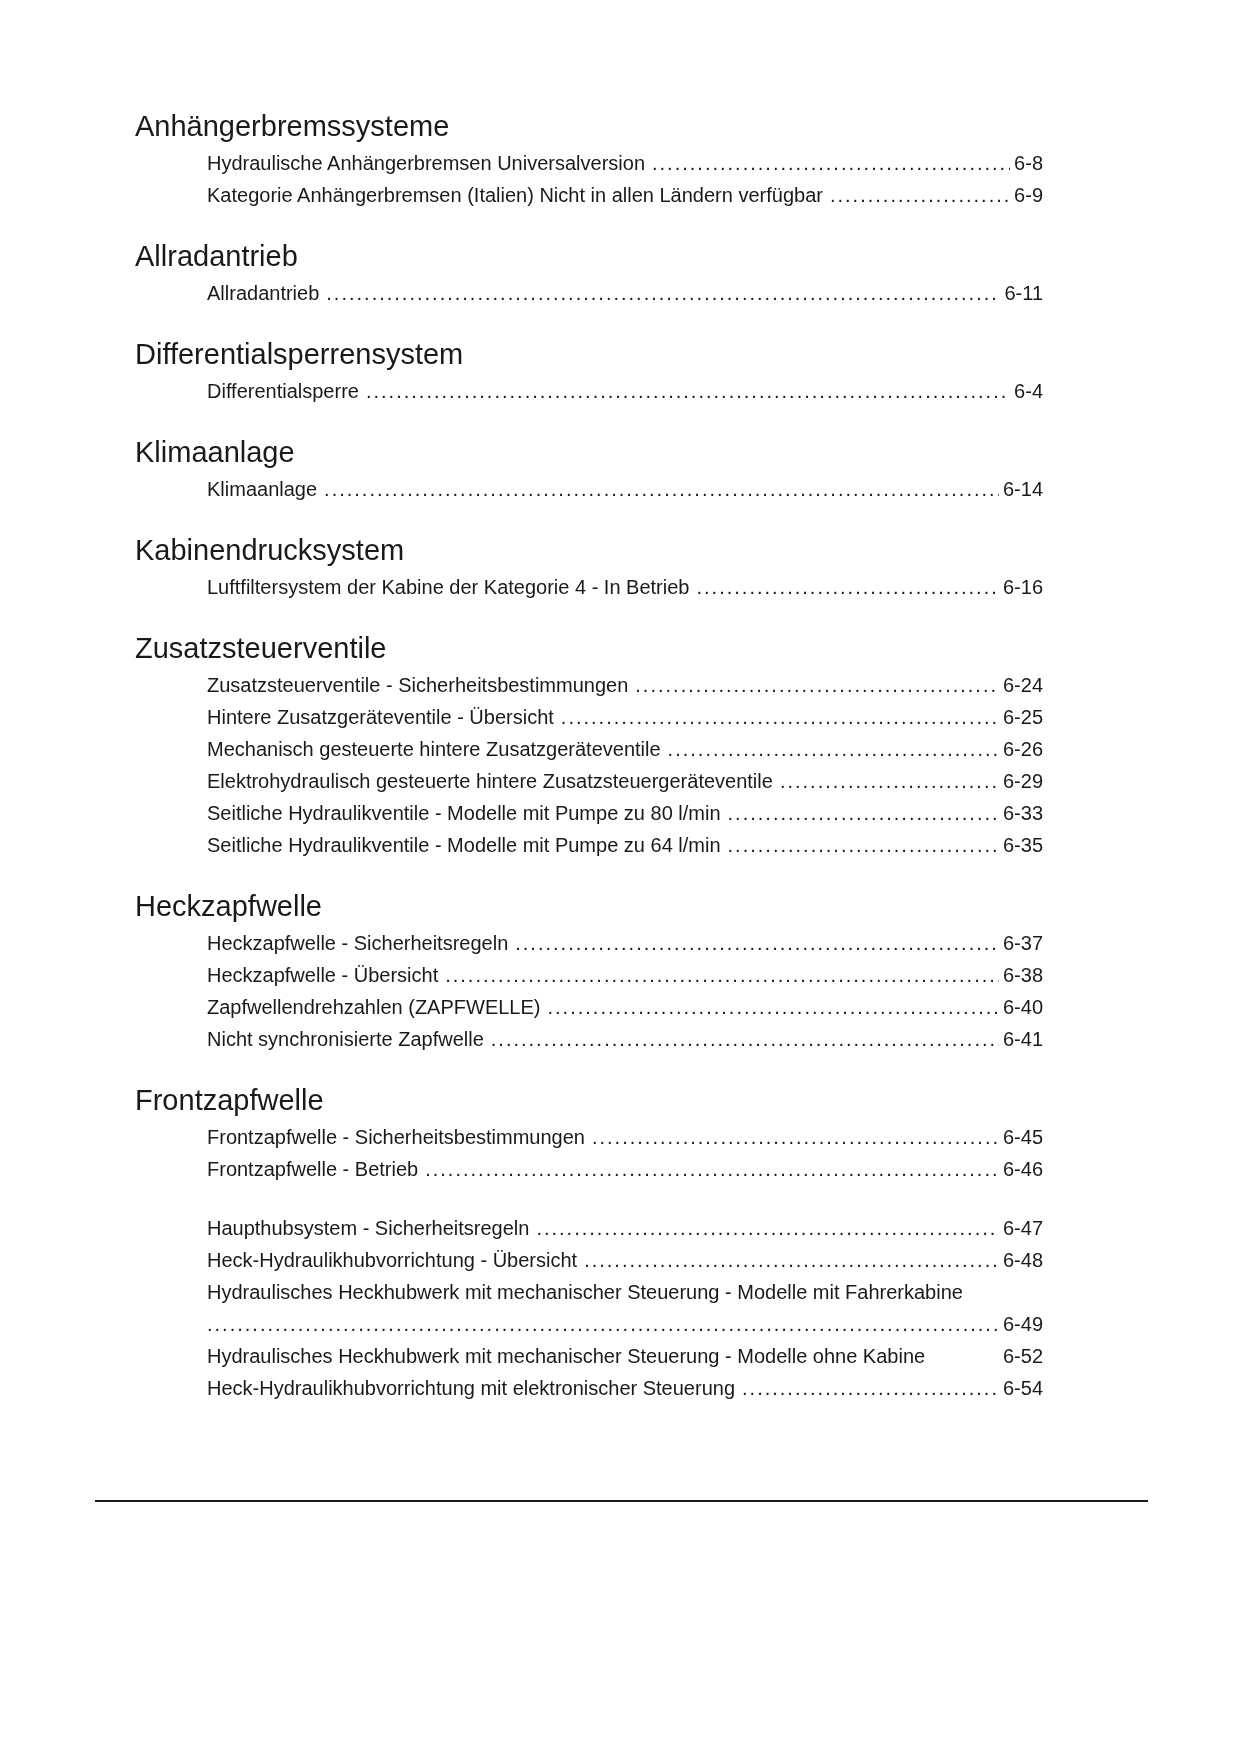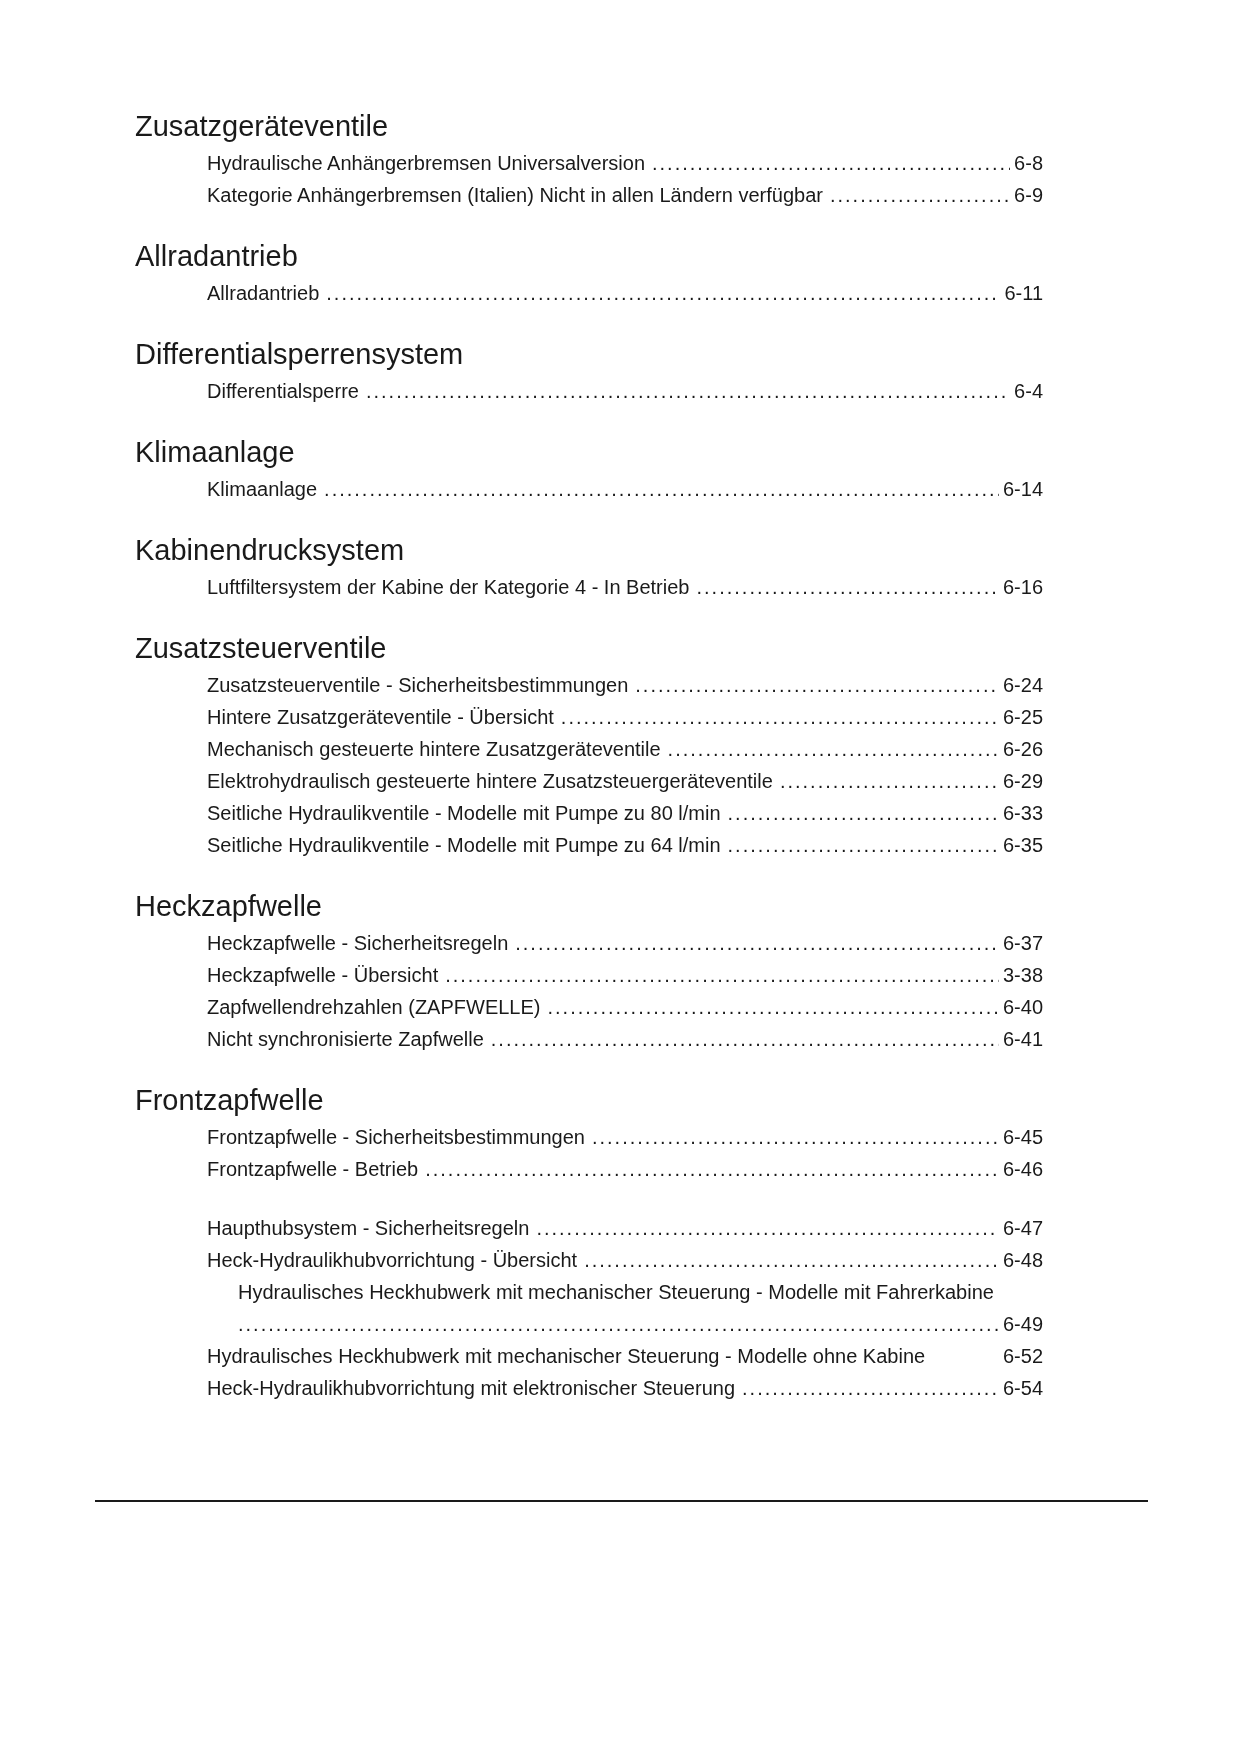--- a/index.html
+++ b/index.html
@@ -56,21 +56,20 @@
   .leader::after {
     content: "........................................................................................................................................................................";
   }
   .entry-page {
     flex: 0 0 auto;
     white-space: nowrap;
   }
   
   .entry.wrap-leader {
     flex-wrap: wrap;
-    margin-left: 31px;
   }
   .entry.wrap-leader .entry-title {
     flex: 0 0 100%;
   }
   .entry.wrap-leader .leader {
     margin-left: 0;
   }
   
   .entry.no-leader .leader {
     flex: 1 1 0;
@@ -86,21 +85,21 @@
     width: 1053px;
     height: 2px;
     background: #1a1a1a;
   }
 </style>
 </head>
 <body>
 
 <main class="toc">
     <section class="toc-section">
-      <h2 class="section-heading">Zusatzgeräteventile</h2>
+      <h2 class="section-heading">Anhängerbremssysteme</h2>
       <div class="entries">
         <div class="entry">
           <span class="entry-title">Hydraulische Anhängerbremsen Universalversion</span>
           <span class="leader"></span>
           <span class="entry-page">6-8</span>
         </div>
         <div class="entry">
           <span class="entry-title">Kategorie Anhängerbremsen (Italien) Nicht in allen Ländern verfügbar</span>
           <span class="leader"></span>
           <span class="entry-page">6-9</span>
@@ -186,21 +185,21 @@
       <h2 class="section-heading">Heckzapfwelle</h2>
       <div class="entries">
         <div class="entry">
           <span class="entry-title">Heckzapfwelle - Sicherheitsregeln</span>
           <span class="leader"></span>
           <span class="entry-page">6-37</span>
         </div>
         <div class="entry">
           <span class="entry-title">Heckzapfwelle - Übersicht</span>
           <span class="leader"></span>
-          <span class="entry-page">3-38</span>
+          <span class="entry-page">6-38</span>
         </div>
         <div class="entry">
           <span class="entry-title">Zapfwellendrehzahlen (ZAPFWELLE)</span>
           <span class="leader"></span>
           <span class="entry-page">6-40</span>
         </div>
         <div class="entry">
           <span class="entry-title">Nicht synchronisierte Zapfwelle</span>
           <span class="leader"></span>
           <span class="entry-page">6-41</span>

